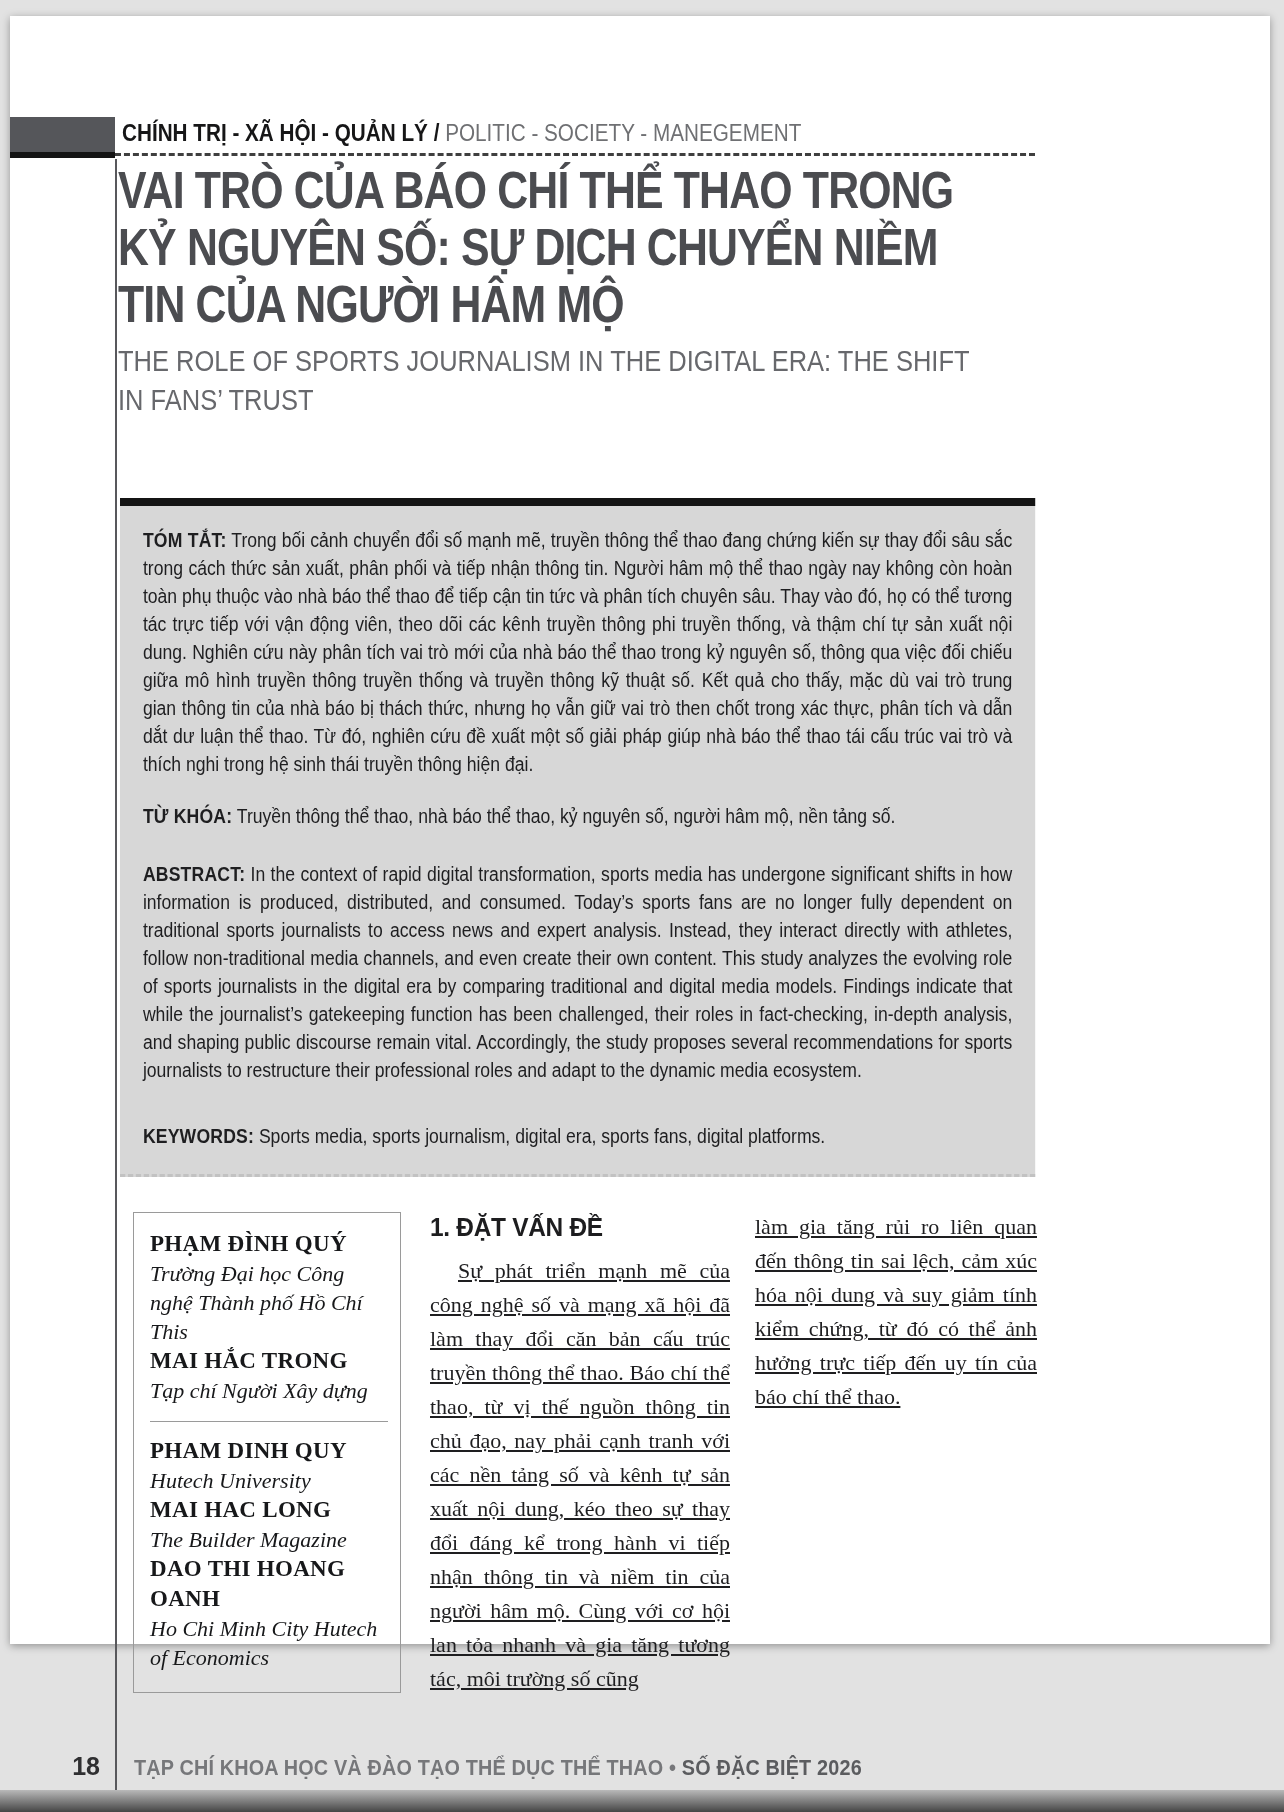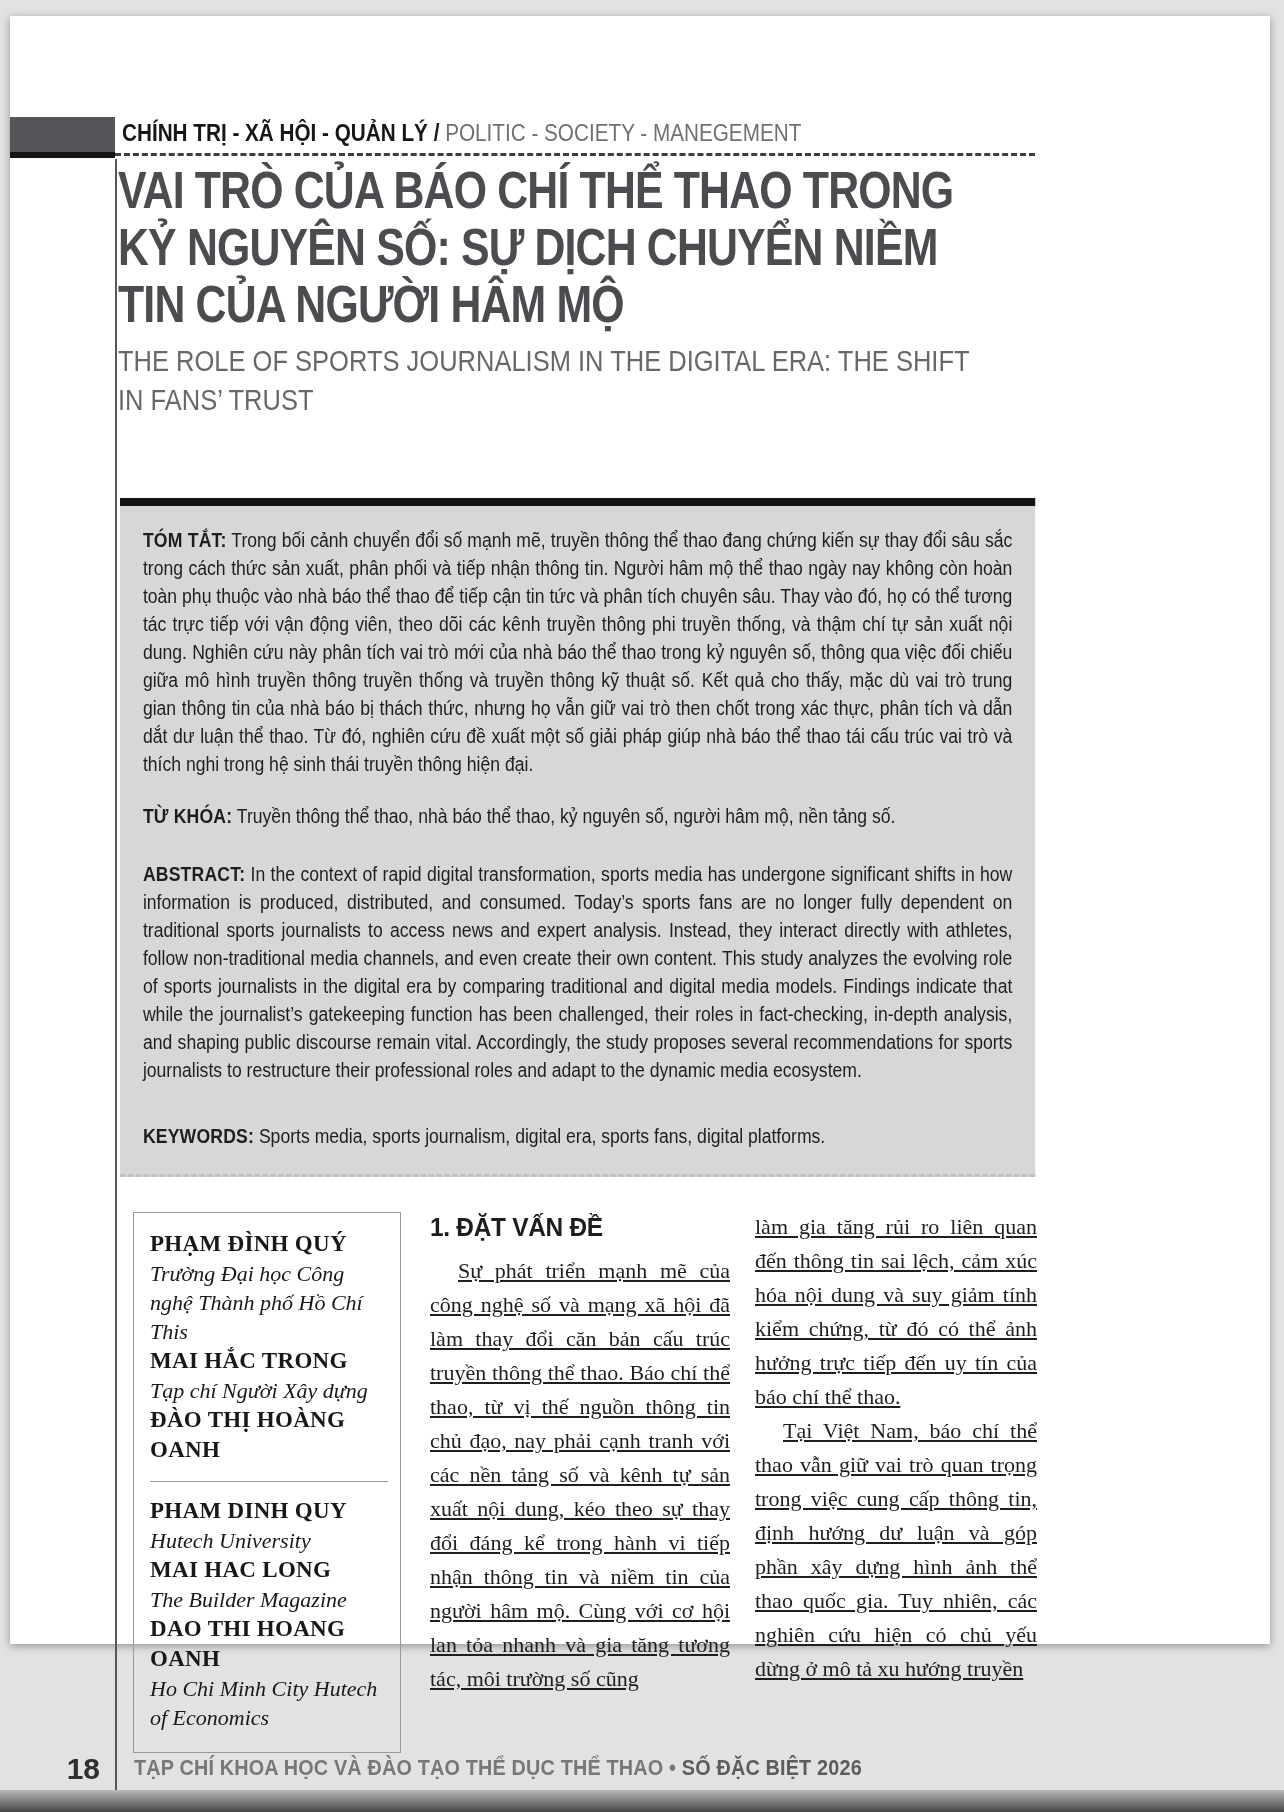--- a/index.html
+++ b/index.html
@@ -83,21 +83,21 @@
   .col h3{
     font-family:"Liberation Sans",sans-serif;font-weight:bold;font-size:26px;
     margin:0 0 10px 0;color:#1d1d1f;letter-spacing:-.3px;
     transform:scaleX(.94);transform-origin:0 0;white-space:nowrap;
   }
   .col p{margin:0;text-decoration:underline;}
   .col p.indent{text-indent:28px;}
   
   .footer-pagenum{
     position:absolute;left:40px;top:1736px;width:50px;text-align:right;
-    font-weight:bold;font-size:30px;color:#2f2f31;
+    font-weight:bold;font-size:25px;color:#2f2f31;
   }
   .footer-text{
     position:absolute;left:124px;top:1739px;white-space:nowrap;
     font-size:22px;font-weight:bold;color:var(--c-footer-text,#76777a);
     transform:scaleX(.9);transform-origin:0 0;letter-spacing:.2px;
   }
   .footer-text .fissue{color:#5b5c5f;}
 </style>
 </head>
 <body>
@@ -127,38 +127,36 @@
     <p class="line1"><b>TỪ KHÓA:</b> <span>Truyền thông thể thao, nhà báo thể thao, kỷ nguyên số, người hâm mộ, nền tảng số.</span></p>
     <p class="para2"><b>ABSTRACT:</b> <span>In the context of rapid digital transformation, sports media has undergone significant shifts in how information is produced, distributed, and consumed. Today’s sports fans are no longer fully dependent on traditional sports journalists to access news and expert analysis. Instead, they interact directly with athletes, follow non-traditional media channels, and even create their own content. This study analyzes the evolving role of sports journalists in the digital era by comparing traditional and digital media models. Findings indicate that while the journalist’s gatekeeping function has been challenged, their roles in fact-checking, in-depth analysis, and shaping public discourse remain vital. Accordingly, the study proposes several recommendations for sports journalists to restructure their professional roles and adapt to the dynamic media ecosystem.</span></p>
     <p class="line2"><b>KEYWORDS:</b> <span>Sports media, sports journalism, digital era, sports fans, digital platforms.</span></p>
   </div>
 
   <div class="author-box">
     <div class="a-name">PHẠM ĐÌNH QUÝ</div>
     <div class="a-aff">Trường Đại học Công nghệ Thành phố Hồ Chí This</div>
     <div class="a-name">MAI HẮC TRONG</div>
     <div class="a-aff">Tạp chí Người Xây dựng</div>
-    <div class="a-name">ĐÀO THỊ HOÀNG OANH</div>
     <div class="a-divider"></div>
     <div class="a-name">PHAM DINH QUY</div>
     <div class="a-aff">Hutech University</div>
     <div class="a-name">MAI HAC LONG</div>
     <div class="a-aff">The Builder Magazine</div>
     <div class="a-name">DAO THI HOANG OANH</div>
     <div class="a-aff">Ho Chi Minh City Hutech of Economics</div>
   </div>
 
   <div class="col col1">
     <h3>1. ĐẶT VẤN ĐỀ</h3>
     <p class="indent">Sự phát triển mạnh mẽ của công nghệ số và mạng xã hội đã làm thay đổi căn bản cấu trúc truyền thông thể thao. Báo chí thể thao, từ vị thế nguồn thông tin chủ đạo, nay phải cạnh tranh với các nền tảng số và kênh tự sản xuất nội dung, kéo theo sự thay đổi đáng kể trong hành vi tiếp nhận thông tin và niềm tin của người hâm mộ. Cùng với cơ hội lan tỏa nhanh và gia tăng tương tác, môi trường số cũng</p>
   </div>
 
   <div class="col col2">
     <p>làm gia tăng rủi ro liên quan đến thông tin sai lệch, cảm xúc hóa nội dung và suy giảm tính kiểm chứng, từ đó có thể ảnh hưởng trực tiếp đến uy tín của báo chí thể thao.</p>
-    <p class="indent">Tại Việt Nam, báo chí thể thao vẫn giữ vai trò quan trọng trong việc cung cấp thông tin, định hướng dư luận và góp phần xây dựng hình ảnh thể thao quốc gia. Tuy nhiên, các nghiên cứu hiện có chủ yếu dừng ở mô tả xu hướng truyền</p>
   </div>
 
   <div class="footer-pagenum">18</div>
   <div class="footer-text"><span>TẠP CHÍ KHOA HỌC VÀ ĐÀO TẠO THỂ DỤC THỂ THAO • </span><span class="fissue">SỐ ĐẶC BIỆT 2026</span>
   </div>
 
 </div>
 
 <div class="bottom-band"></div>
 

